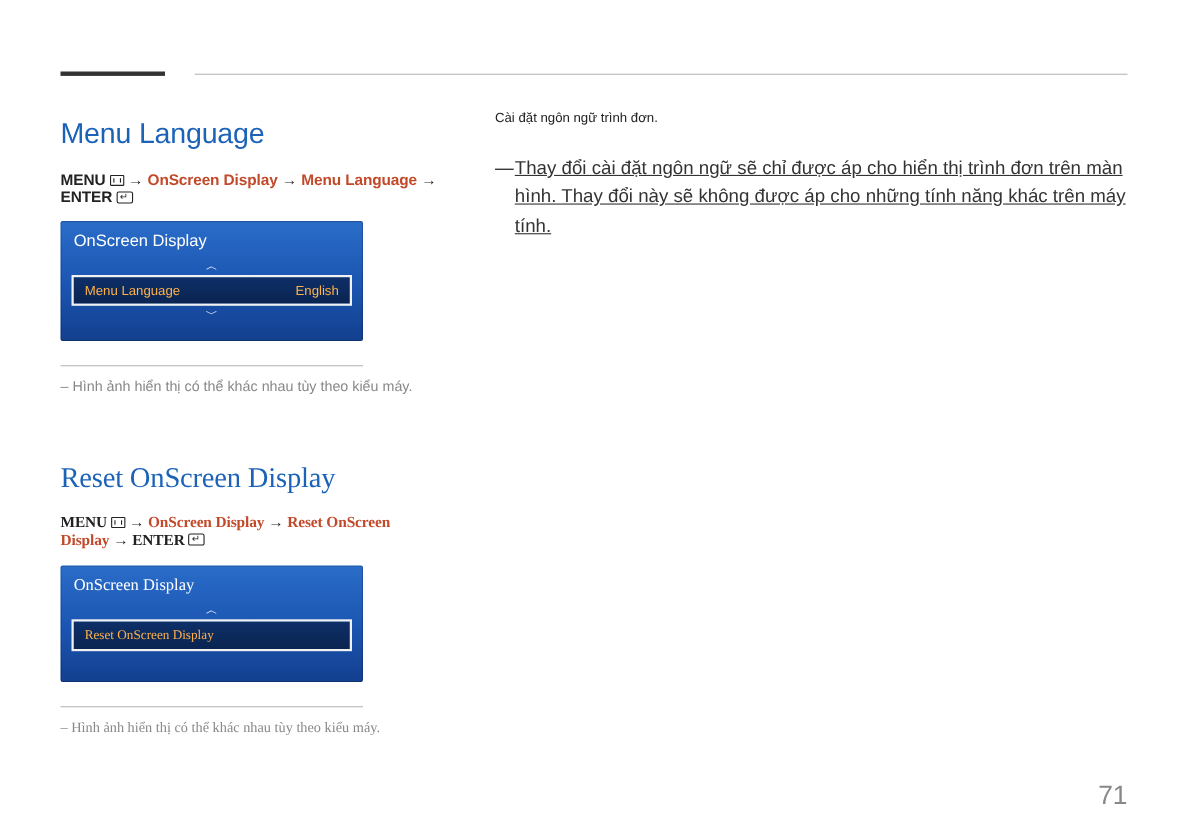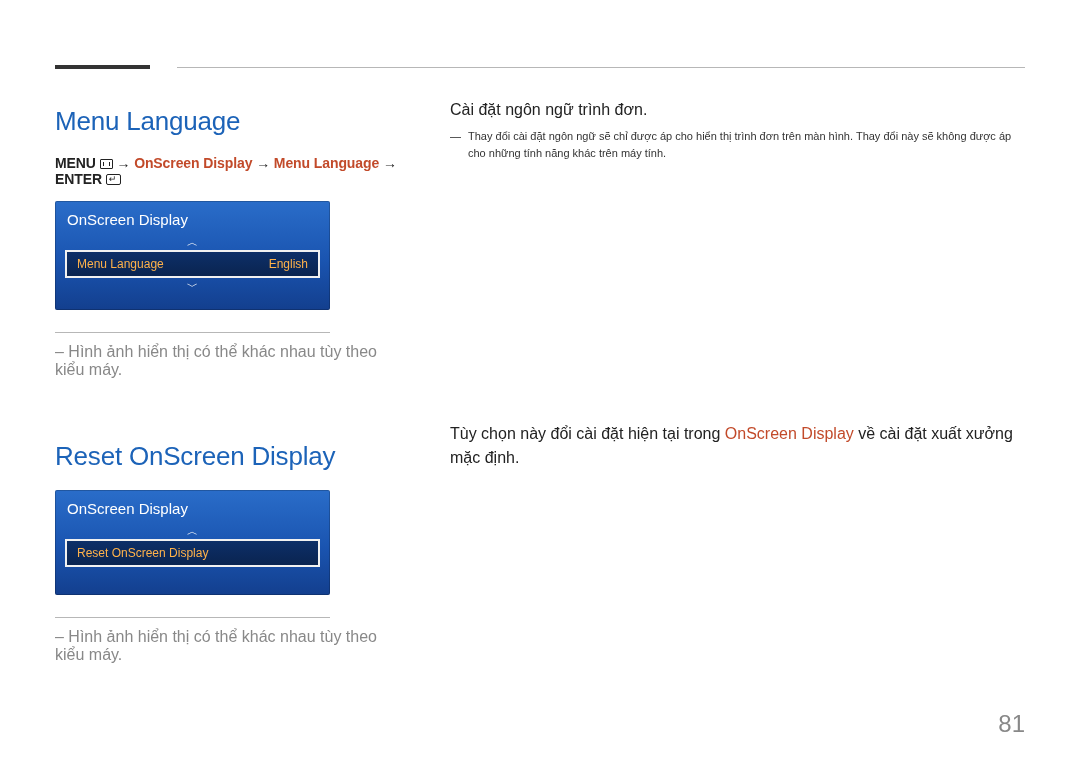--- a/index.html
+++ b/index.html
@@ -126,28 +126,28 @@
   .osd-row .label { color: #ffb24a; }
   .osd-row .value { color: #ffb24a; }
   .osd.single .osd-row { justify-content: flex-start; }
 
   .divider-short {
     width: 275px;
     border-top: 1px solid #b7b7b7;
     margin: 22px 0 10px 0;
   }
   .footnote {
-    font-size: 16px;
+    font-size: 13px;
     color: #888;
   }
 
-  .sec2-left { margin-top: 62px; }
-
-  .body-text { font-size: 16px; color: #222; line-height: 1.5; }
-  .note-block { padding-left: 18px; position: relative; margin-top: 6px; font-size:11px; color:#333; line-height:1.55;}
+  .sec2-left { margin-top: 62px; font-family: Liberation Serif, serif; }
+
+  .body-text { font-size: 12px; color: #222; line-height: 1.5; }
+  .note-block { padding-left: 18px; position: relative; margin-top: 24px; font-size:17px; color:#333; line-height:1.55;text-decoration:underline;}
   .note-block::before {
     content: "―";
     position: absolute;
     left: 0;
     top: 0;
     color: #222;
   }
   .inline-hl { color: #c24a2a; }
 
   .page-number {
@@ -188,42 +188,46 @@
       </div>
       <div class="osd-chevron">﹀</div>
     </div>
 
     <div class="divider-short"></div>
     <div class="footnote">– Hình ảnh hiển thị có thể khác nhau tùy theo kiểu máy.</div>
 
     <div class="sec2-left">
       <h1 class="section-title">Reset OnScreen Display</h1>
 
+      <div class="breadcrumb">
+        <span>MENU </span><span class="icon-rect"></span>
+        <span class="arr">→</span>
+        <span class="hl">OnScreen Display</span>
+        <span class="arr">→</span>
+        <span class="hl">Reset OnScreen Display</span>
+        <span class="arr">→</span>
+        <span>ENTER </span><span class="icon-enter"></span>
+      </div>
 
       <div class="osd single" style="padding-bottom:28px;">
         <div class="osd-title">OnScreen Display</div>
         <div class="osd-chevron">︿</div>
         <div class="osd-row">
           <span class="label">Reset OnScreen Display</span>
         </div>
       </div>
 
       <div class="divider-short"></div>
       <div class="footnote">– Hình ảnh hiển thị có thể khác nhau tùy theo kiểu máy.</div>
     </div>
   </div>
 
   <div class="right-col">
     <div style="margin-top:8px;">
       <div class="body-text">Cài đặt ngôn ngữ trình đơn.</div>
       <div class="note-block">Thay đổi cài đặt ngôn ngữ sẽ chỉ được áp cho hiển thị trình đơn trên màn hình. Thay đổi này sẽ không được áp cho những tính năng khác trên máy tính.</div>
     </div>
 
-    <div style="margin-top:260px;">
-      <div class="body-text">
-        <span>Tùy chọn này đổi cài đặt hiện tại trong </span><span class="inline-hl">OnScreen Display</span><span> về cài đặt xuất xưởng mặc định.</span>
-      </div>
-    </div>
   </div>
 
 </div>
 
-<div class="page-number">81</div>
+<div class="page-number">71</div>
 
 </body></html>

